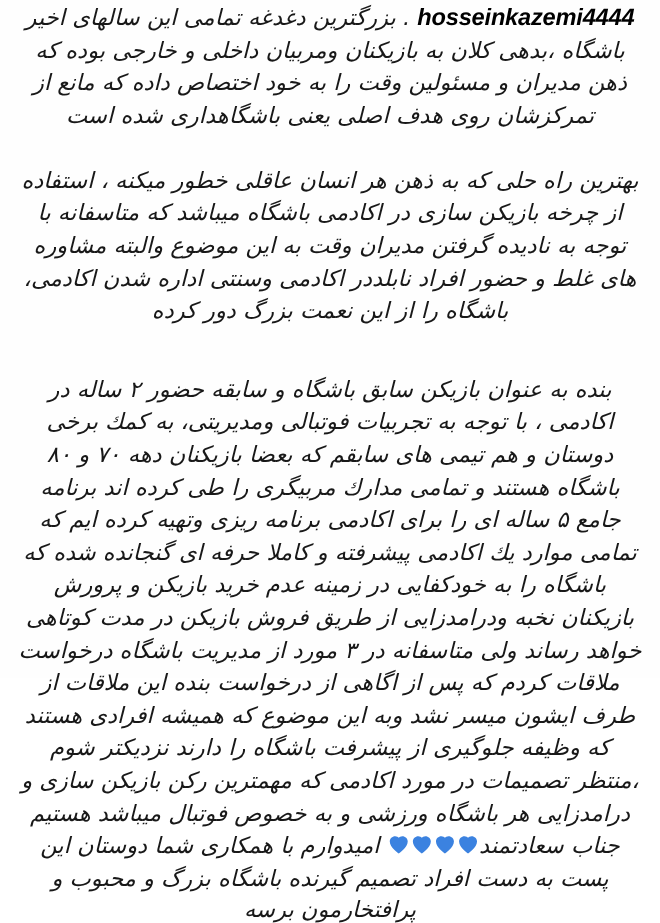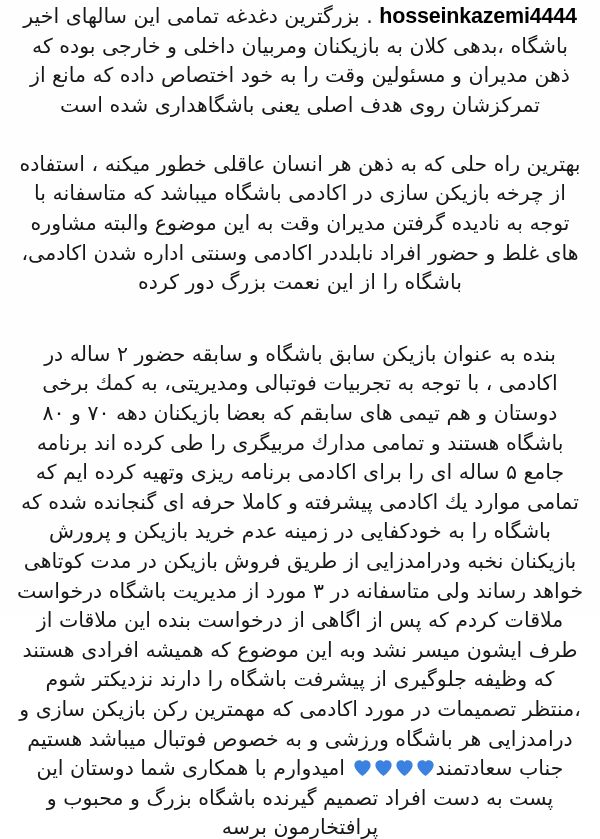--- a/index.html
+++ b/index.html
@@ -18,20 +18,21 @@
   }
 
   #caption-root {
     width: 600px;
     height: 616px;
     box-sizing: border-box;
     padding: 2px 14px 12px 14px;
     background: #fefefe;
     direction: rtl;
     text-align: center;
+    font-style: italic;
   }
 
   .para {
     margin: 0;
     padding: 0;
     direction: rtl;
     unicode-bidi: plaintext;
     text-align: center;
     font-size: 20.5px;
     line-height: 29.6px;

